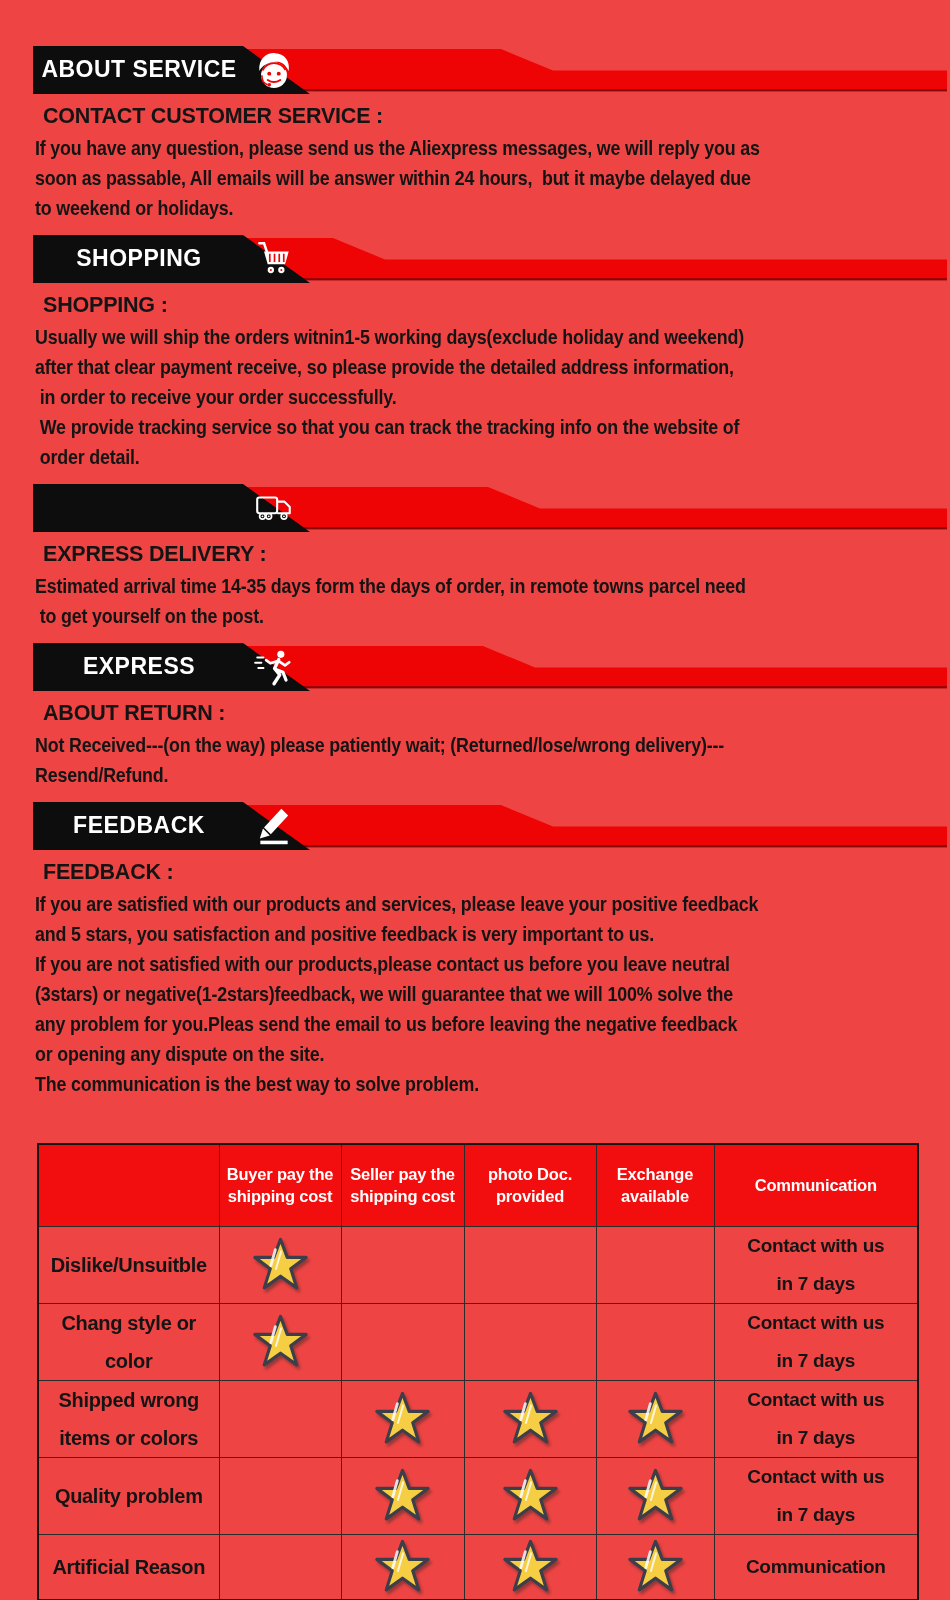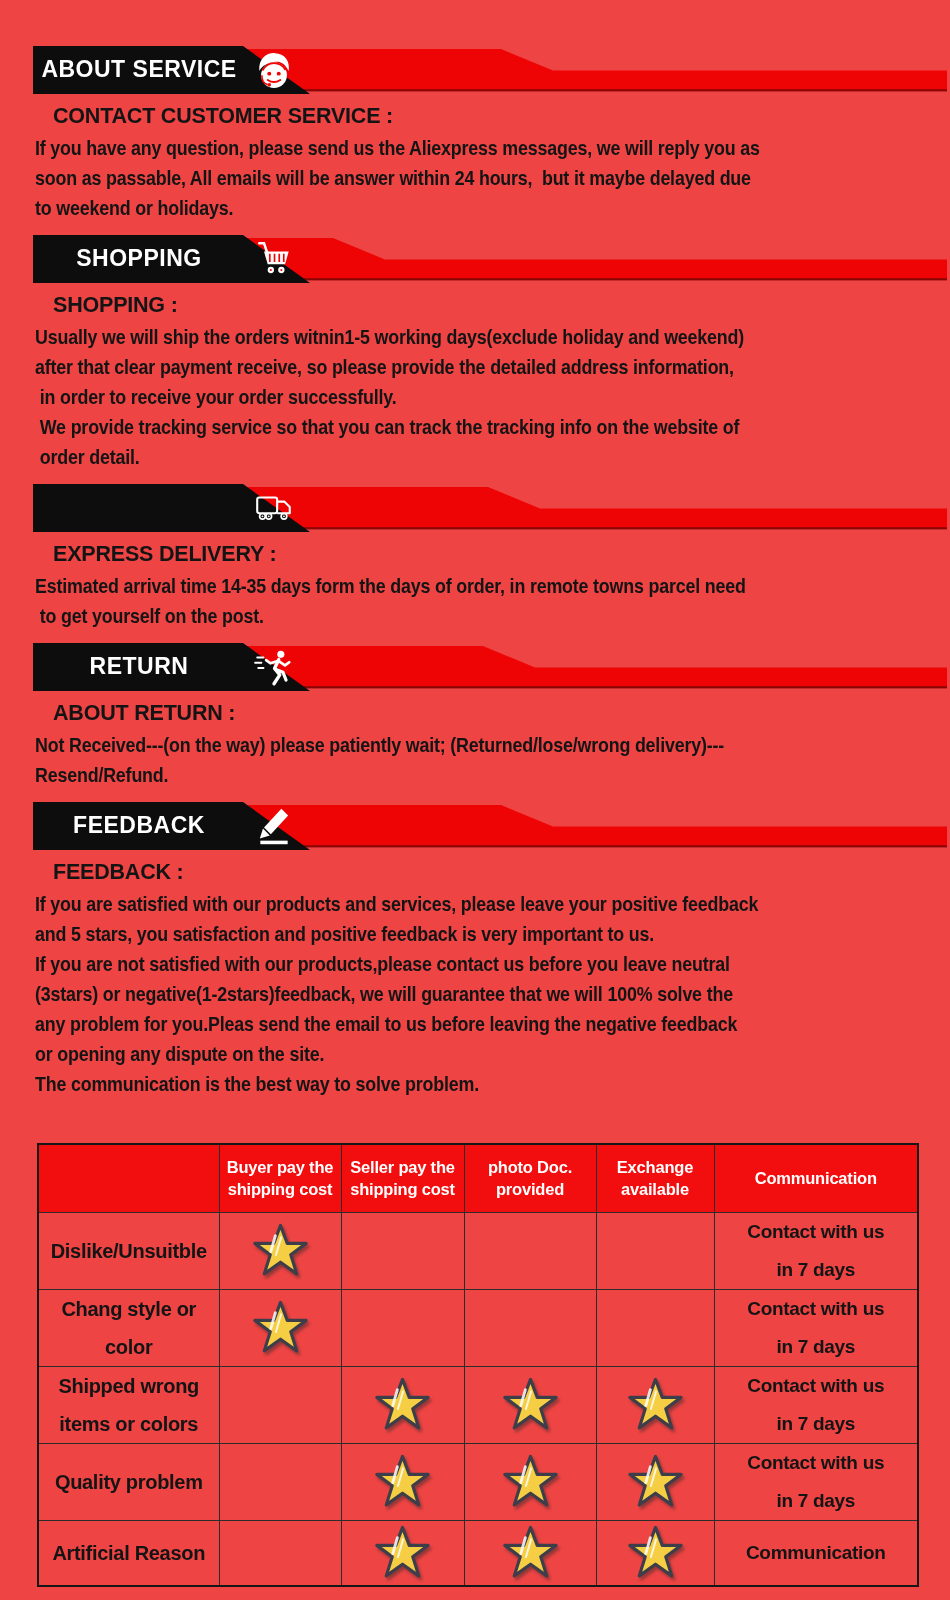--- a/index.html
+++ b/index.html
@@ -18,38 +18,38 @@
   .banner{position:relative; width:914px; height:48px;}
   .banner svg.ribbon{position:absolute; left:0; top:0; width:914px; height:48px; display:block;}
   .banner-label{
     position:absolute; left:0; top:0; width:212px; height:46px;
     display:flex; align-items:center; justify-content:center;
     color:#fff; font-size:23px; font-weight:bold; letter-spacing:.5px; white-space:nowrap;
   }
   .banner-icon{position:absolute; left:220px; top:4px; width:42px; height:42px;}
   
   .heading{
-    margin:10px 0 4px 20px; font-size:21.5px; font-weight:bold; color:var(--ink);
+    margin:10px 0 4px 10px; font-size:21.5px; font-weight:bold; color:var(--ink);
     letter-spacing:-0.2px; white-space:pre;
   }
   .body-lines{margin-left:2px;}
   .line{
     font-size:20.5px; font-weight:bold; line-height:30px; white-space:pre;
     letter-spacing:-0.2px; transform:scaleX(.87); transform-origin:0 50%;
   }
   
   .policy-table{
     margin:44px 0 0 4px; border-collapse:collapse; table-layout:fixed; width:880px;
     border:2px solid #161616;
   }
   .policy-table th, .policy-table td{
     border:1px solid #2c2c2c; padding:0; text-align:center; vertical-align:middle;
     overflow:hidden;
   }
-  .policy-table thead tr{height:68px;}
+  .policy-table thead tr{height:82px;}
   .policy-table tbody tr{height:66px;}
   .policy-table th{
     background:var(--table-red); color:#fff; font-size:16.5px; font-weight:bold;
     white-space:pre-line; line-height:1.35; letter-spacing:-0.2px;
   }
   td.row-label{font-size:20px; font-weight:bold; white-space:pre-line; line-height:1.9; letter-spacing:-0.3px;}
   td.comm{font-size:19px; font-weight:bold; white-space:pre-line; line-height:2.0; letter-spacing:-0.3px;margin-left:8px;}
   td.star-cell svg{display:block; margin:0 auto; filter:drop-shadow(2.5px 3px 1.5px rgba(40,40,40,.45));}
 </style>
 </head>
@@ -138,21 +138,21 @@
     </div>
   </div>
 
   <div class="section">
     <div class="banner">
       <svg class="ribbon" viewBox="0 0 914 48" preserveAspectRatio="none">
         <path d="M196,3 L450,3 L502,24.5 L914,24.5 L914,45 L196,45 Z" fill="#ee0404"></path>
         <rect x="250" y="43.2" width="664" height="2.2" fill="#8a0606"></rect>
         <path d="M0,0 L210,0 L277,48 L0,48 Z" fill="#0d0d0d"></path>
       </svg>
-      <div class="banner-label">RETURN</div>
+      <div class="banner-label">EXPRESS</div>
       <svg class="banner-icon" viewBox="0 0 40 40">
         <path d="M4,10 L10,10 M2,15 L8,15 M5,20 L10,20" stroke="#fff" stroke-width="1.8" stroke-linecap="round"></path>
         <circle cx="26.5" cy="7" r="3.4" fill="#fff"></circle>
         <path d="M24.5,12 L20.5,20.5 L25.5,26.5 L20,35" stroke="#fff" stroke-width="3.2" fill="none" stroke-linecap="round" stroke-linejoin="round"></path>
         <path d="M24.5,13.5 L30.5,17.5 L34.5,14.5" stroke="#fff" stroke-width="2.6" fill="none" stroke-linecap="round" stroke-linejoin="round"></path>
         <path d="M23.5,13.5 L16.5,15.5 L12.5,12.5" stroke="#fff" stroke-width="2.6" fill="none" stroke-linecap="round" stroke-linejoin="round"></path>
         <path d="M22,21.5 L28.5,24 L31.5,31.5" stroke="#fff" stroke-width="3" fill="none" stroke-linecap="round" stroke-linejoin="round"></path>
       </svg>
     </div>
     <div class="heading">ABOUT RETURN :</div>

